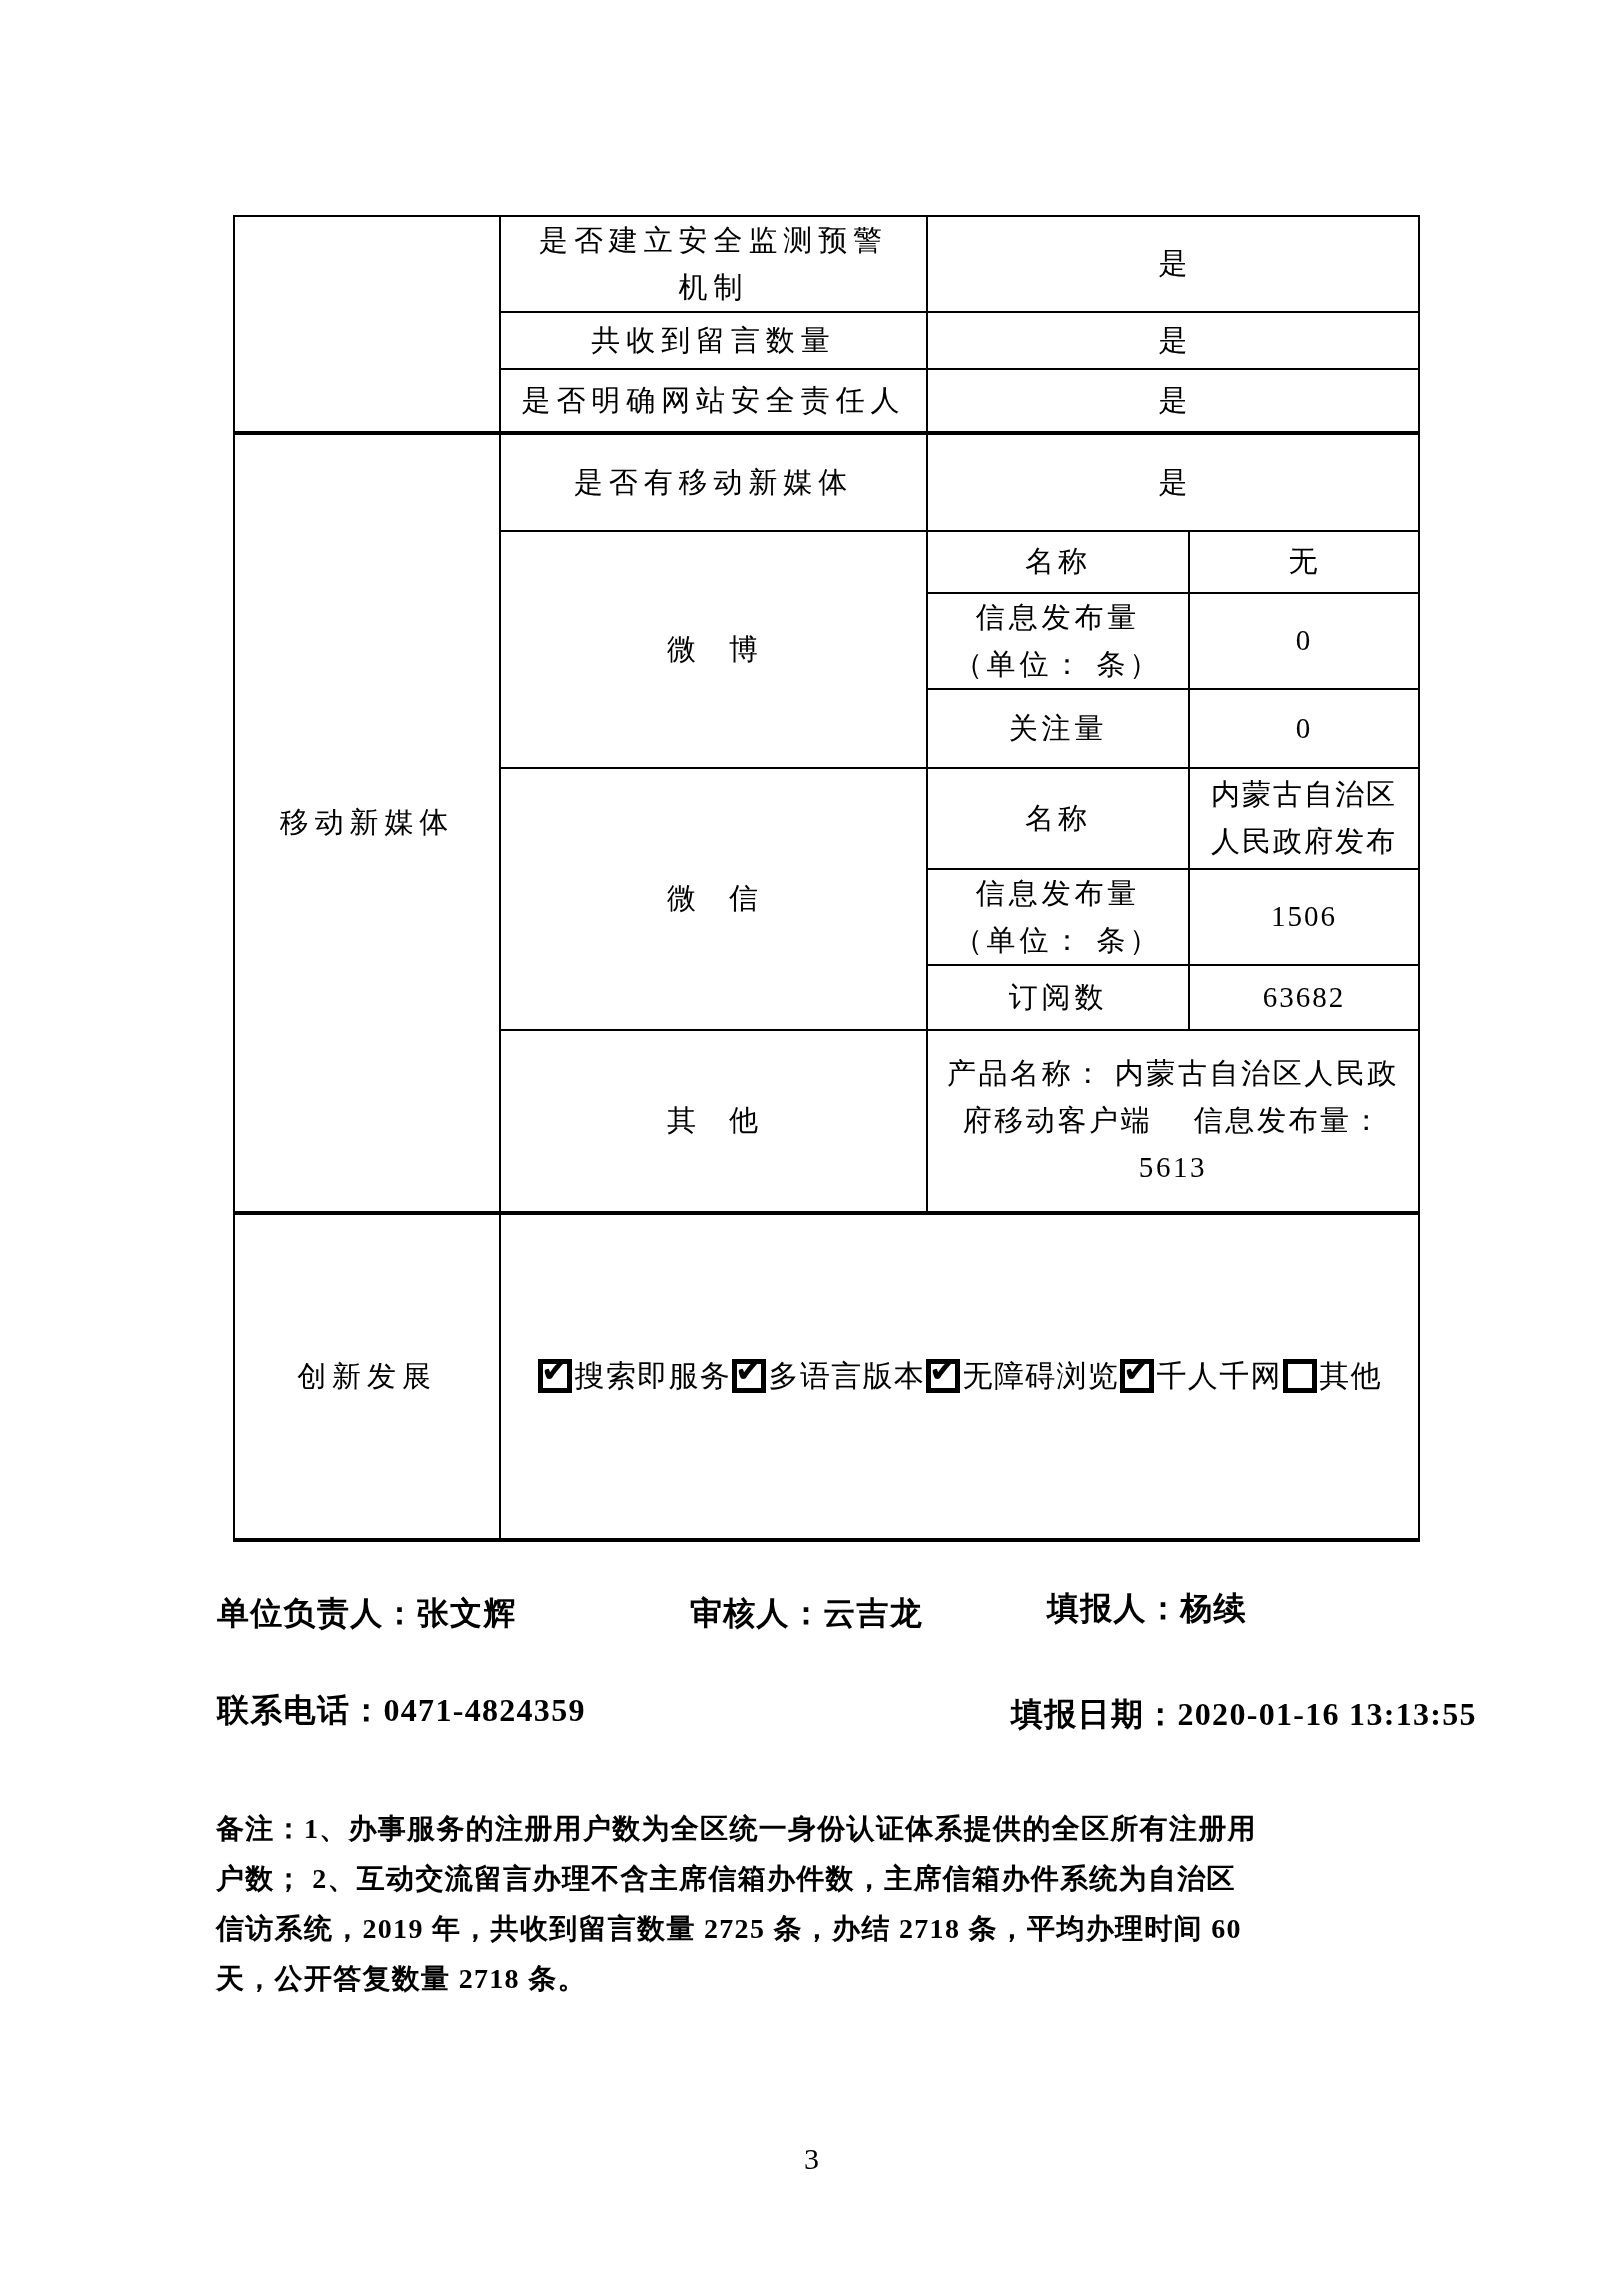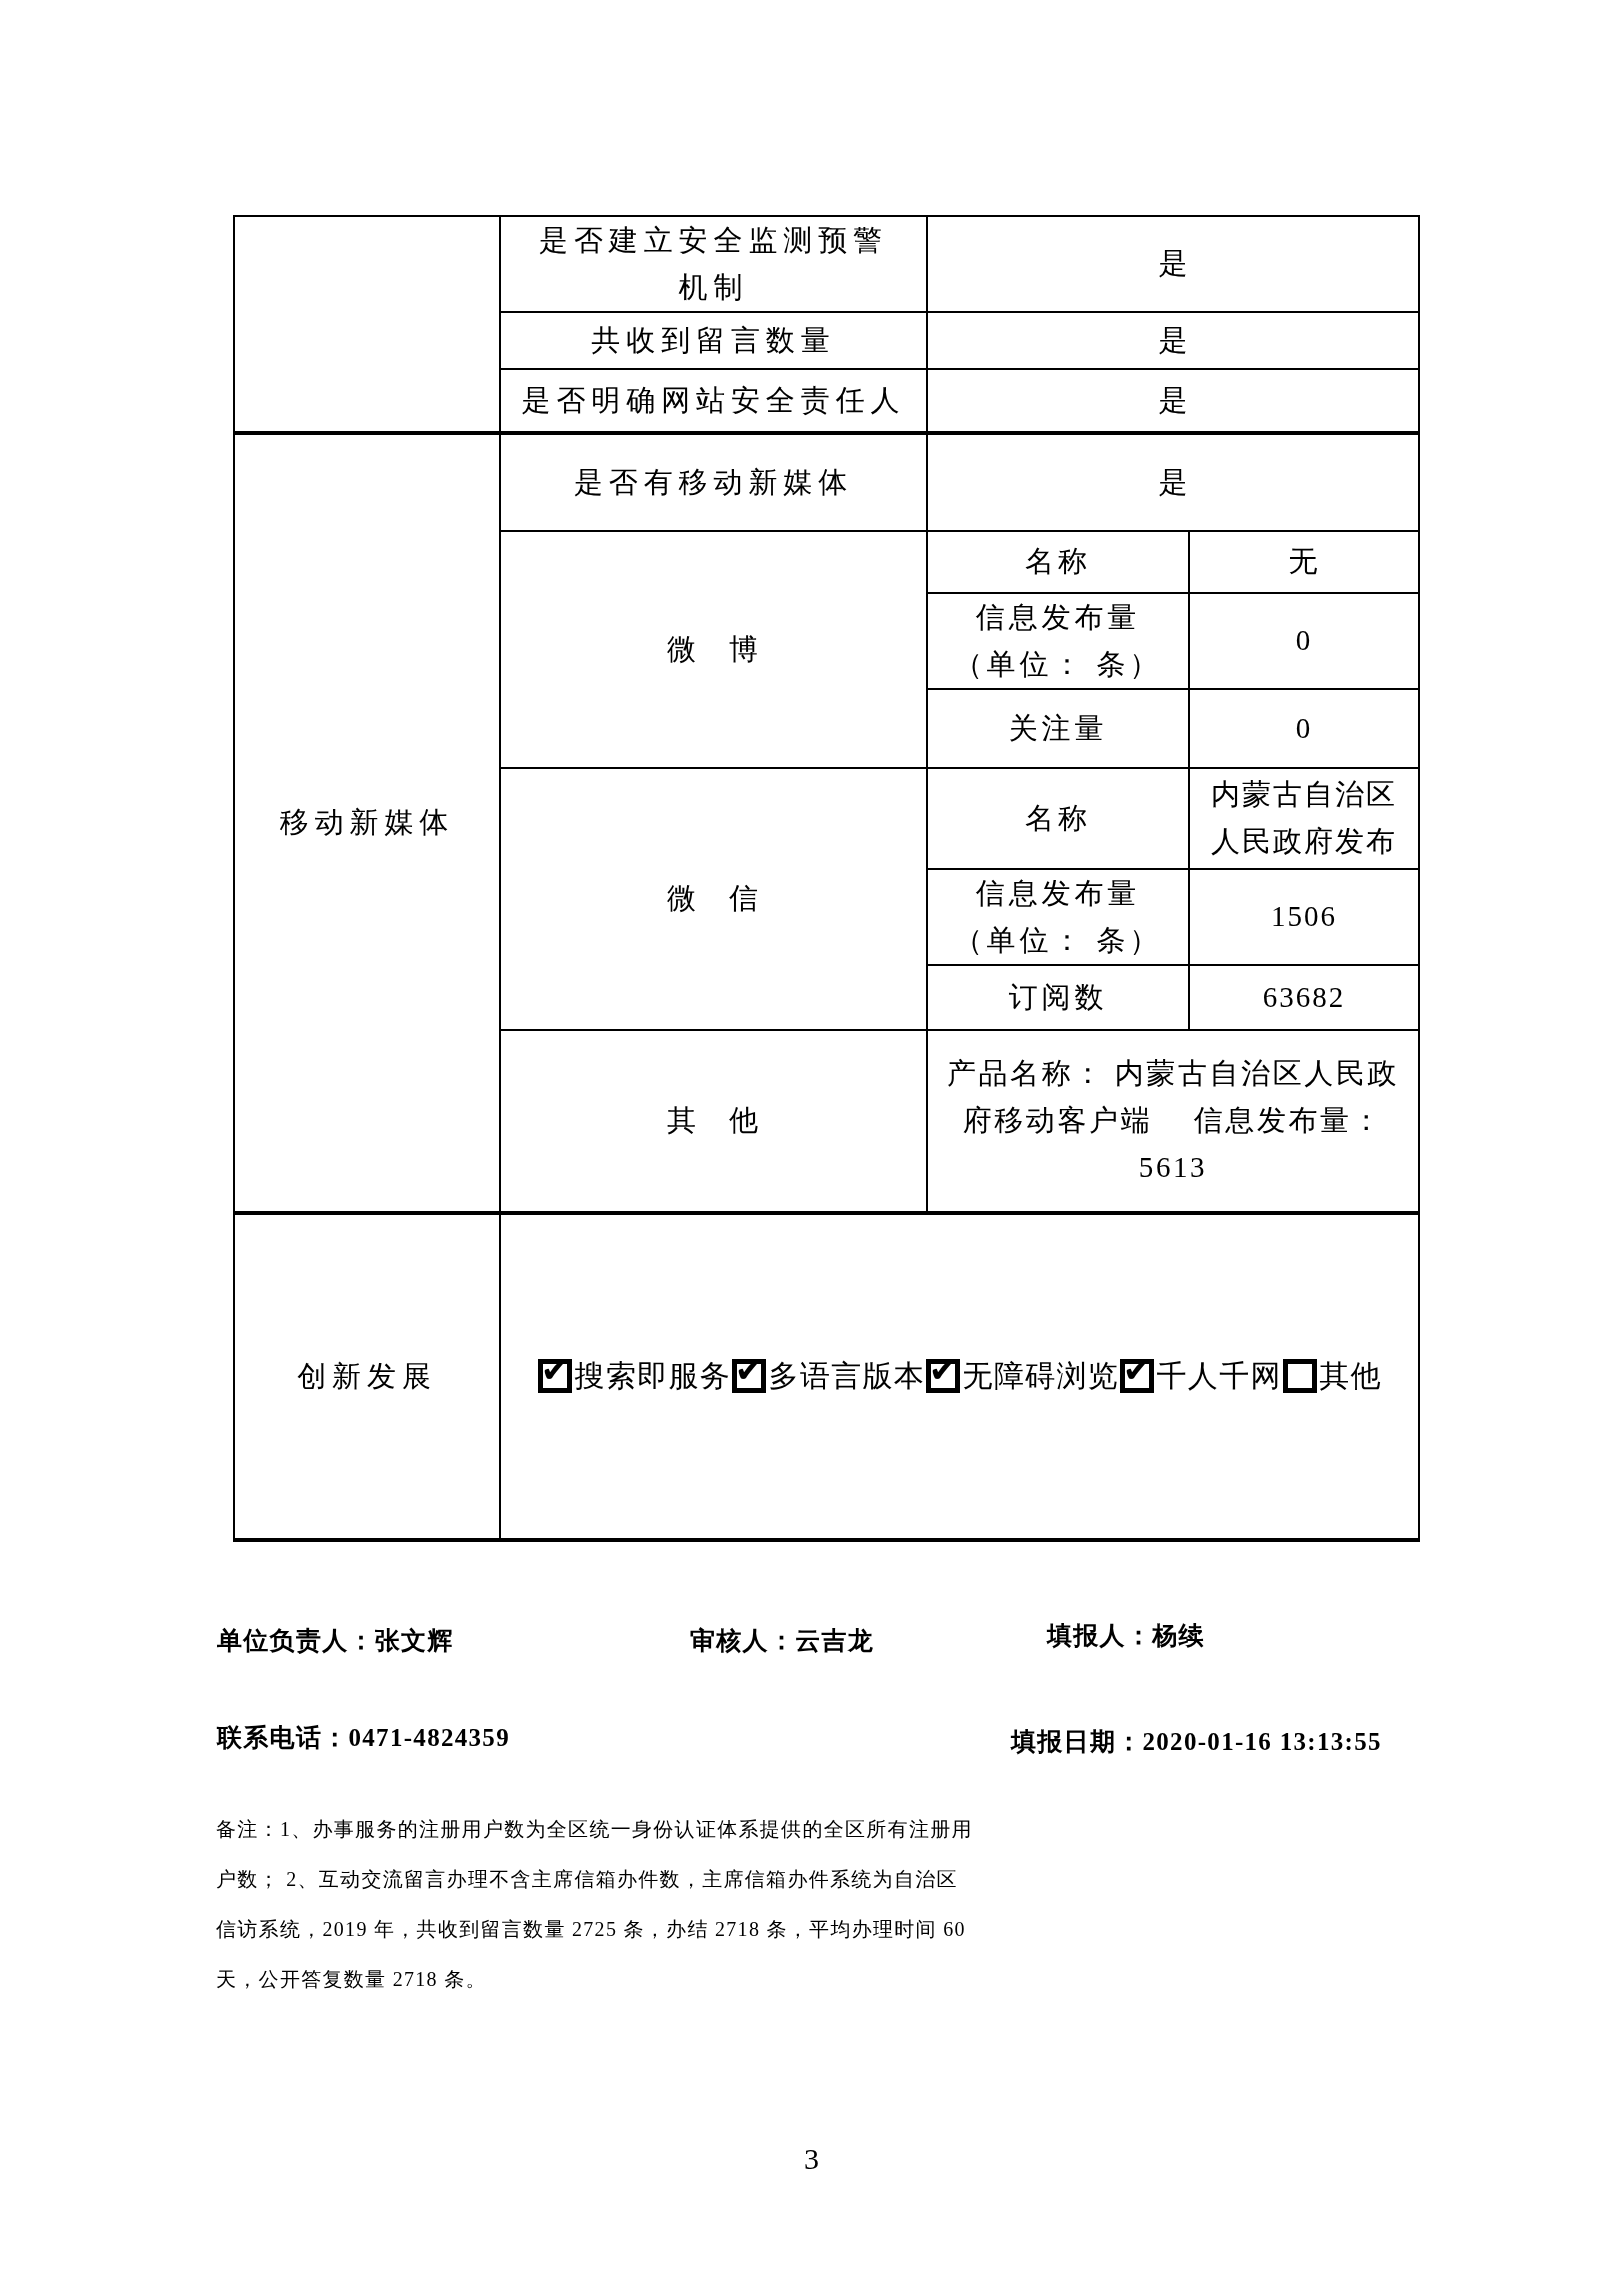--- a/index.html
+++ b/index.html
@@ -86,33 +86,32 @@
     font-weight: bold;
     font-size: 34px;
     line-height: 34px;
     color: #000;
   }
   .cb-box.checked .cb-mark { display: block; }
 
   
   .sig-item, .contact-item {
     position: absolute;
-    font-size: 25px;
+    font-size: 32px;
     font-weight: bold;
     letter-spacing: 1.3px;
     white-space: nowrap;
-    margin-top: 32px;
   }
   .notes {
     position: absolute;
     left: 216px;
     top: 1804px;
     width: 1217px;
-    font-size: 20px;
-    font-weight: normal;
+    font-size: 28px;
+    font-weight: bold;
     line-height: 50px;
     letter-spacing: 1.3px;
     white-space: pre-line;
     text-align: left;
   }
   .page-num {
     position: absolute;
     left: 0; right: 0;
     top: 2142px;
     text-align: center;

